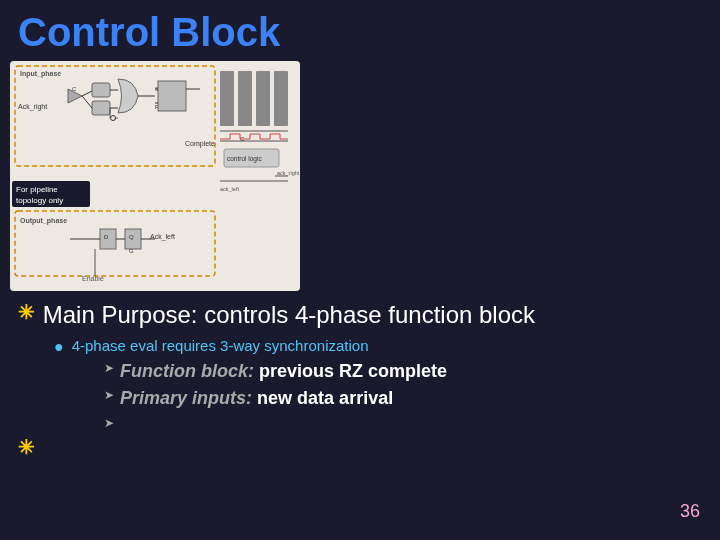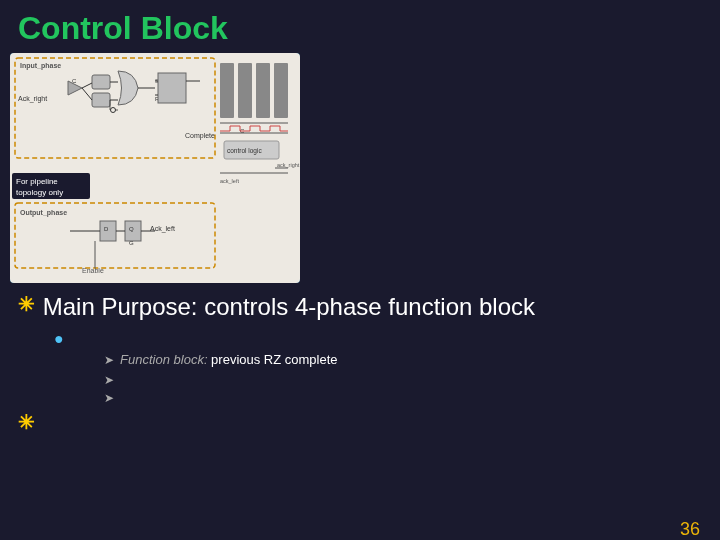--- a/index.html
+++ b/index.html
@@ -7,23 +7,23 @@
       width: 720px;
       height: 540px;
       background: #1a1a2e;
       font-family: Arial, sans-serif;
       color: #ffffff;
       overflow: hidden;
       position: relative;
     }
 
     .title {
-      font-size: 32px;
+      font-size: 40px;
       font-weight: bold;
-      color: #22c55e;
+      color: #3b82f6;
       padding: 10px 18px 6px 18px;
     }
 
     .main-content {
       display: flex;
       flex-direction: row;
       padding: 0 10px;
       gap: 10px;
     }
 
@@ -107,40 +107,41 @@
     }
 
     .arrow-icon {
       color: #aaaaaa;
       font-size: 12px;
       flex-shrink: 0;
       margin-top: 2px;
     }
 
     .sub-sub-text {
-      font-size: 13px;
+      font-size: 18px;
       color: #cccccc;
       line-height: 1.4;
+      font-weight: bold;
     }
 
     .sub-sub-text .label {
       color: #aaaaaa;
       font-style: italic;
     }
 
     .sub-sub-text .value {
       color: #ffffff;
     }
 
     .page-number {
       position: absolute;
-      bottom: 0;
+      bottom: 18px;
       right: 20px;
       font-size: 18px;
-      color: #eab308;
+      color: #f9a8d4;
     }
   </style>
 </head>
 <body>
 
 <div class="title">Control Block</div>
 
 <div class="main-content">
 
   <div class="diagram-area">
@@ -244,31 +245,35 @@
 <div class="text-area">
 
   <div class="bullet-main">
     <span class="asterisk">✳</span>
     <span class="bullet-text-main">Main Purpose:  controls 4-phase function block</span>
   </div>
 
   <div class="sub-bullets">
     <div class="bullet-sub">
       <span class="dot">●</span>
+      <span class="bullet-text-sub">4-phase eval requires 3-way synchronization</span>
     </div>
 
     <div class="sub-sub-bullets">
       <div class="sub-sub-item">
         <span class="arrow-icon">➤</span>
         <span class="sub-sub-text">
           <span class="label">Function block:</span><span class="value">  previous RZ complete</span>
         </span>
       </div>
       <div class="sub-sub-item">
         <span class="arrow-icon">➤</span>
+        <span class="sub-sub-text">
+          <span class="label">Primary inputs:</span><span class="value">  new data arrival</span>
+        </span>
       </div>
       <div class="sub-sub-item">
         <span class="arrow-icon">➤</span>
       </div>
     </div>
   </div>
 
   <div class="bullet-main">
     <span class="asterisk">✳</span>
   </div>

